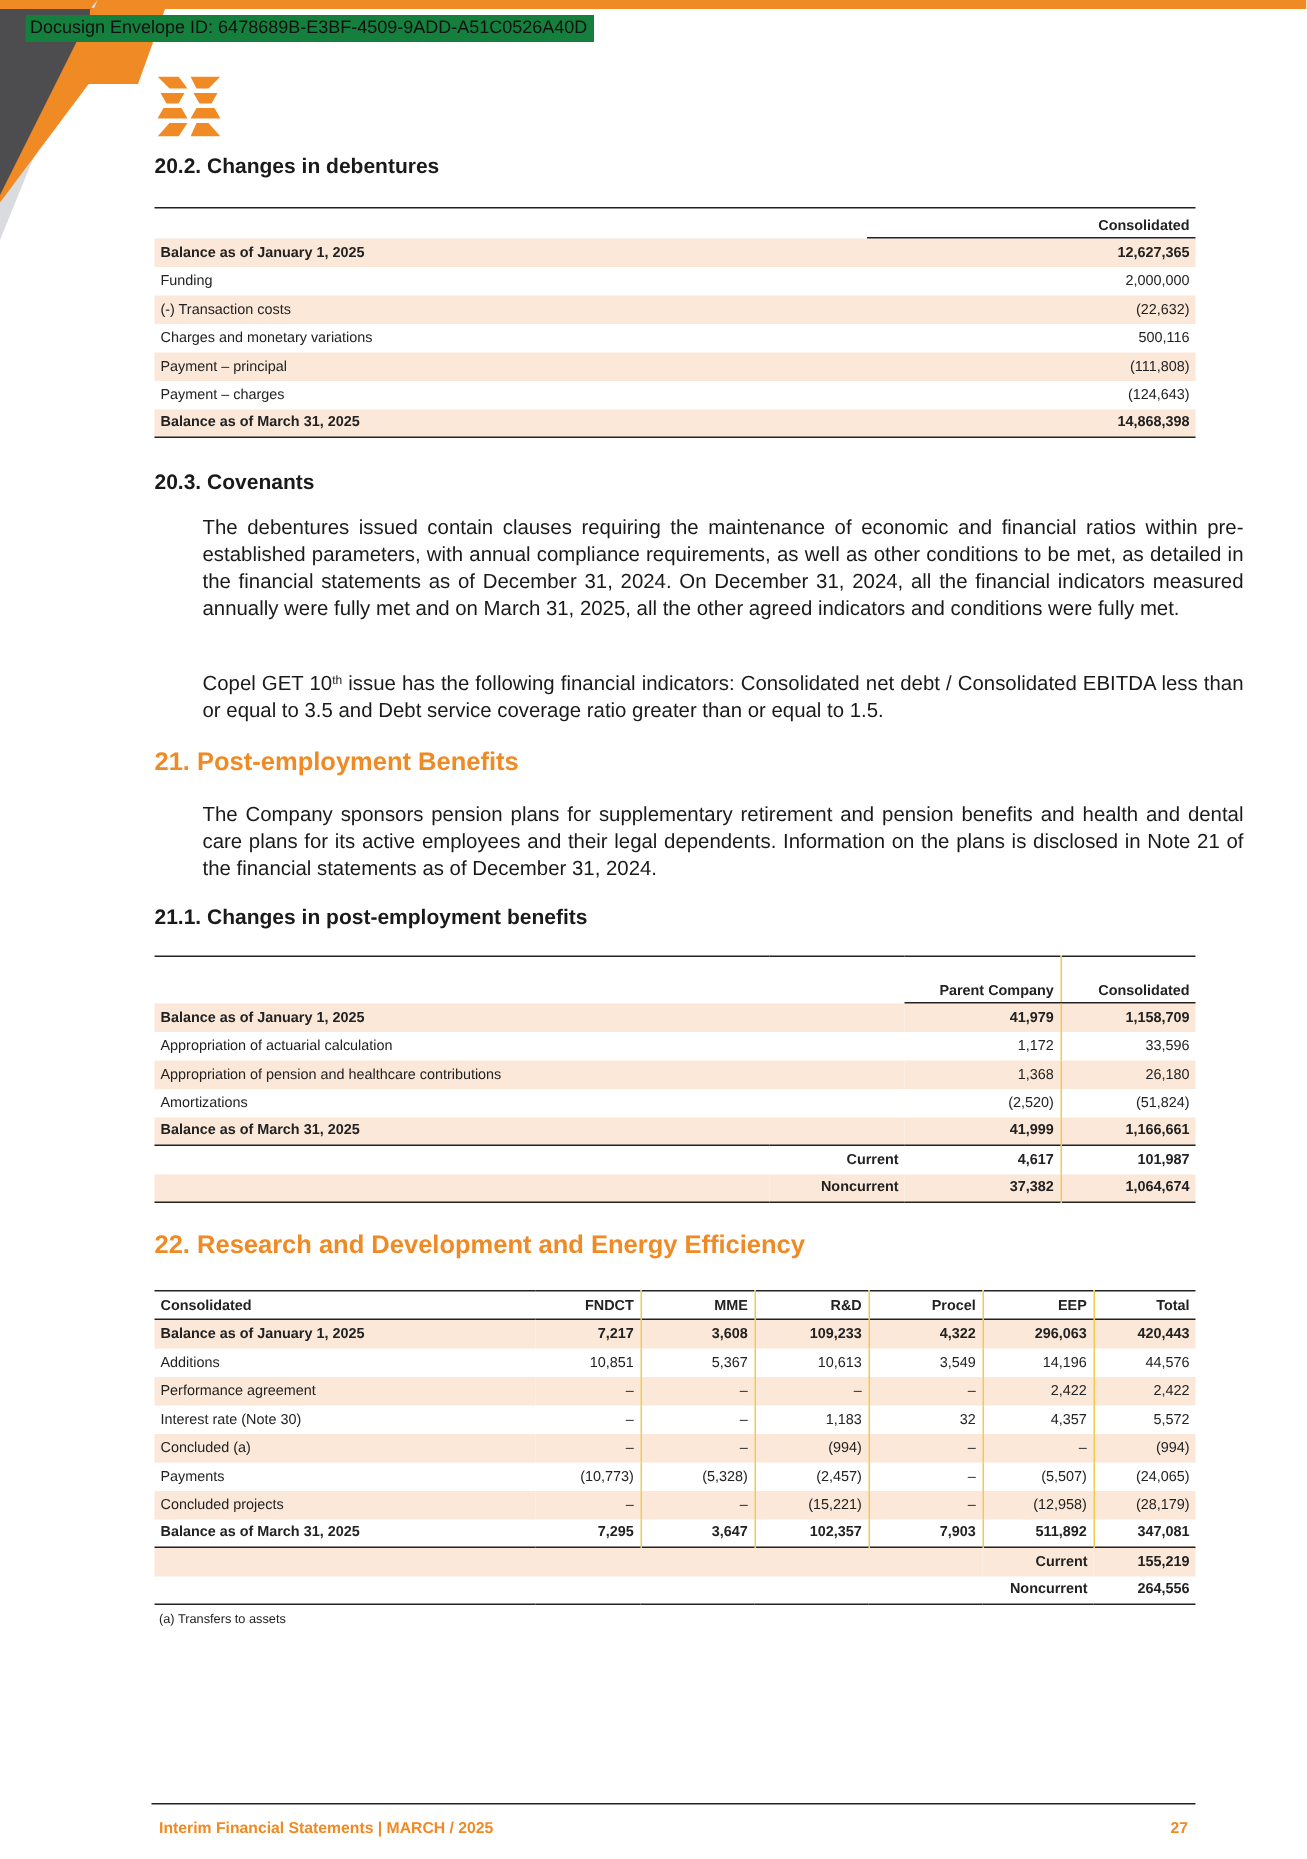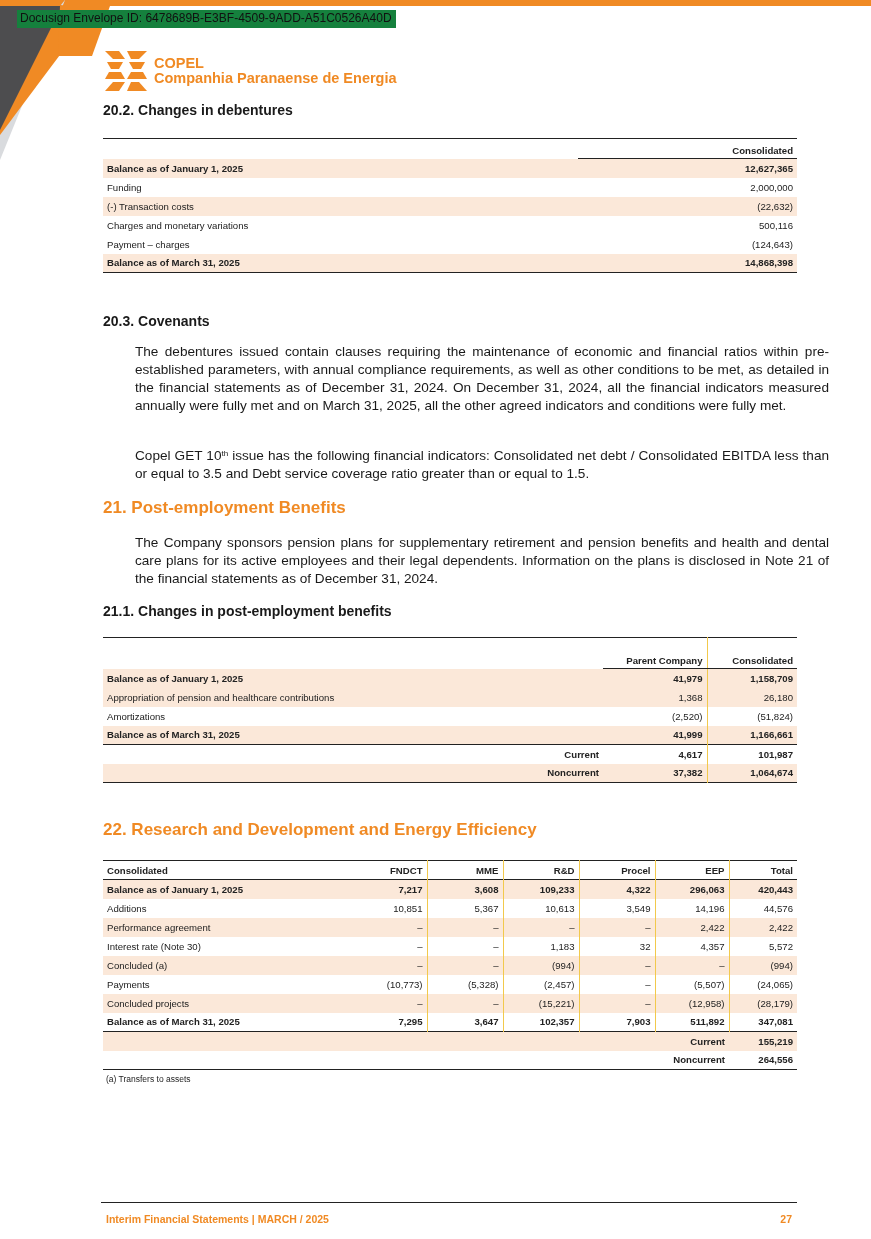--- a/index.html
+++ b/index.html
@@ -59,24 +59,20 @@
       <polygon points="0,0 14,0 20,8 8,8"></polygon>
       <polygon points="22,0 42,0 34,8 26,8"></polygon>
       <polygon points="2,11 18,11 14,18 6,18"></polygon>
       <polygon points="24,11 40,11 36,18 28,18"></polygon>
       <polygon points="4,21 16,21 20,28 0,28"></polygon>
       <polygon points="26,21 38,21 42,28 22,28"></polygon>
       <polygon points="8,31 20,31 14,40 0,40"></polygon>
       <polygon points="26,31 34,31 42,40 22,40"></polygon>
     </g>
   </svg>
-  <div class="logo-text">
-    <div class="l1">COPEL</div>
-    <div class="l2">Companhia Paranaense de Energia</div>
-  </div>
 </div>
 
 <div class="h3" style="top:102px;">20.2. Changes in debentures</div>
 
 <table style="top:138px;">
   <tbody>
       <tr class="top-rule">
     <th style="text-align:left; height:20px;"></th>
     <th class="bot-rule" style="height:20px; padding-top:3px;">Consolidated</th>
   </tr>
@@ -90,20 +86,24 @@
         <td>Funding</td>
         <td class="num">2,000,000</td>
       </tr>
       <tr class="shade">
         <td>(-) Transaction costs</td>
         <td class="num">(22,632)</td>
       </tr>
       <tr>
         <td>Charges and monetary variations</td>
         <td class="num">500,116</td>
+      </tr>
+      <tr class="shade">
+        <td>Payment – principal</td>
+        <td class="num">(111,808)</td>
       </tr>
       <tr>
         <td>Payment – charges</td>
         <td class="num">(124,643)</td>
       </tr>
       <tr class="shade bold bot-rule">
         <td>Balance as of March 31, 2025</td>
         <td class="num">14,868,398</td>
       </tr>
     </tbody>
@@ -131,20 +131,25 @@
     <th class="vsep bot-rule" style="height:31px; vertical-align:bottom; padding-bottom:2px;">Parent Company</th>
     <th class="bot-rule" style="height:31px; vertical-align:bottom; padding-bottom:2px;">Consolidated</th>
   </tr>
   </tbody>
     <tbody id="pe-body">
       <tr class="shade bold">
         <td colspan="2">Balance as of January 1, 2025</td>
         <td class="num vsep">41,979</td>
         <td class="num">1,158,709</td>
       </tr>
+      <tr>
+        <td colspan="2">Appropriation of actuarial calculation</td>
+        <td class="num vsep">1,172</td>
+        <td class="num">33,596</td>
+      </tr>
       <tr class="shade">
         <td colspan="2">Appropriation of pension and healthcare contributions</td>
         <td class="num vsep">1,368</td>
         <td class="num">26,180</td>
       </tr>
       <tr>
         <td colspan="2">Amortizations</td>
         <td class="num vsep">(2,520)</td>
         <td class="num">(51,824)</td>
       </tr>

